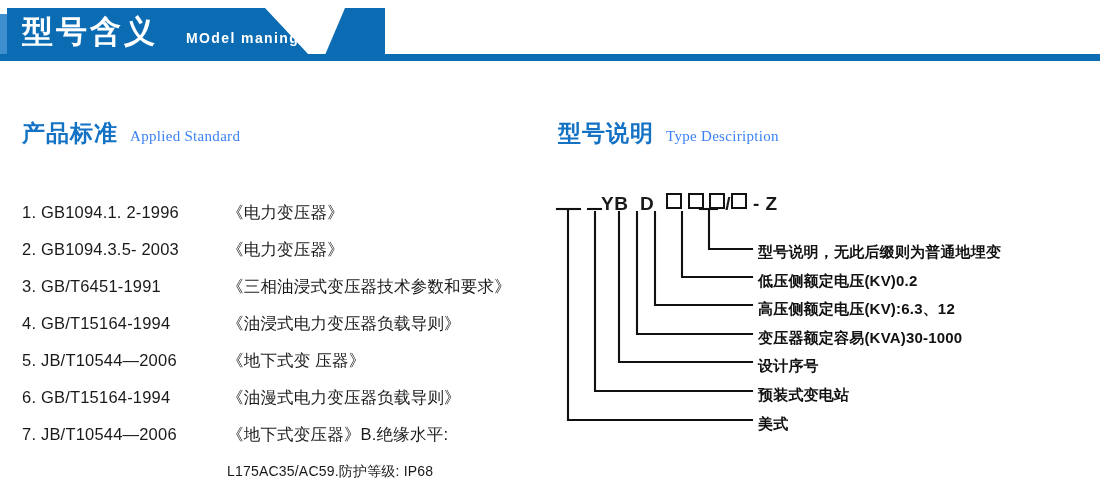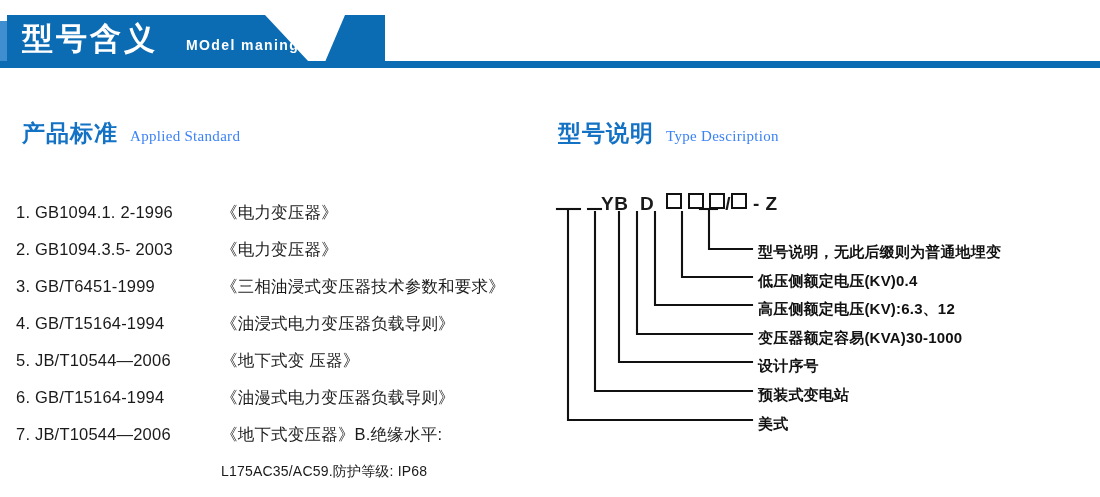--- a/index.html
+++ b/index.html
@@ -12,21 +12,21 @@
     width: 1100px;
     height: 497px;
     position: relative;
     overflow: hidden;
     color: #1a1a1a;
   }
 
   
   .banner {
     position: absolute;
-    left: 0; top: 15px;
+    left: 0; top: 8px;
     width: 872px;
     height: 53px;
     text-align: center;
   }
   .banner-shape {
     position: absolute;
     left: 0; top: 0;
     width: 380px;
     height: 47px;
   }
@@ -99,21 +99,21 @@
     vertical-align: baseline;
     margin-left: 12px;
     font-family: Liberation Serif, serif;
   }
   #heading-standard { left: 22px; top: 118px; }
   #heading-type     { left: 558px; top: 118px; }
 
   
   .standards-list {
     position: absolute;
-    left: 16px; top: 194px;
+    left: 22px; top: 194px;
     width: 530px;
   }
   .std-row {
     height: 37px;
     font-size: 16.5px;
     white-space: nowrap;
     line-height: 37px;
   }
   .std-code {
     display: inline-block;
@@ -191,21 +191,21 @@
   <span class="heading-cn">产品标准</span><span class="heading-en">Applied Standard</span>
 </div>
 
 <div class="section-heading" id="heading-type">
   <span class="heading-cn">型号说明</span><span class="heading-en">Type Desciription</span>
 </div>
 
 <div class="standards-list" id="standards-list">
     <div class="std-row"><span class="std-code">1. GB1094.1. 2-1996</span><span class="std-name">《电力变压器》</span></div>
     <div class="std-row"><span class="std-code">2. GB1094.3.5- 2003</span><span class="std-name">《电力变压器》</span></div>
-    <div class="std-row"><span class="std-code">3. GB/T6451-1999</span><span class="std-name">《三相油浸式变压器技术参数和要求》</span></div>
+    <div class="std-row"><span class="std-code">3. GB/T6451-1991</span><span class="std-name">《三相油浸式变压器技术参数和要求》</span></div>
     <div class="std-row"><span class="std-code">4. GB/T15164-1994</span><span class="std-name">《油浸式电力变压器负载导则》</span></div>
     <div class="std-row"><span class="std-code">5. JB/T10544—2006</span><span class="std-name">《地下式变 压器》</span></div>
     <div class="std-row"><span class="std-code">6. GB/T15164-1994</span><span class="std-name">《油漫式电力变压器负载导则》</span></div>
     <div class="std-row"><span class="std-code">7. JB/T10544—2006</span><span class="std-name">《地下式变压器》B.绝缘水平:</span></div>
     <div class="std-cont">L175AC35/AC59.防护等级: IP68</div>
   </div>
 
 <div class="typecode">
   <span class="seg">YB</span>&nbsp;
   <span class="seg">D</span>&nbsp;
@@ -232,19 +232,19 @@
     <path d="M655,212 L655,305 L752,305"></path>
 
     <path d="M682,212 L682,277 L752,277"></path>
 
     <path d="M709,209 L709,249 L752,249"></path>
   </g>
 </svg>
 
 <div class="labels-col" id="type-labels">
     <div class="label-row">型号说明，无此后缀则为普通地埋变</div>
-    <div class="label-row">低压侧额定电压(KV)0.4</div>
+    <div class="label-row">低压侧额定电压(KV)0.2</div>
     <div class="label-row">高压侧额定电压(KV):6.3、12</div>
     <div class="label-row">变压器额定容易(KVA)30-1000</div>
     <div class="label-row">设计序号</div>
     <div class="label-row">预装式变电站</div>
     <div class="label-row">美式</div>
   </div>
 
 </body></html>

